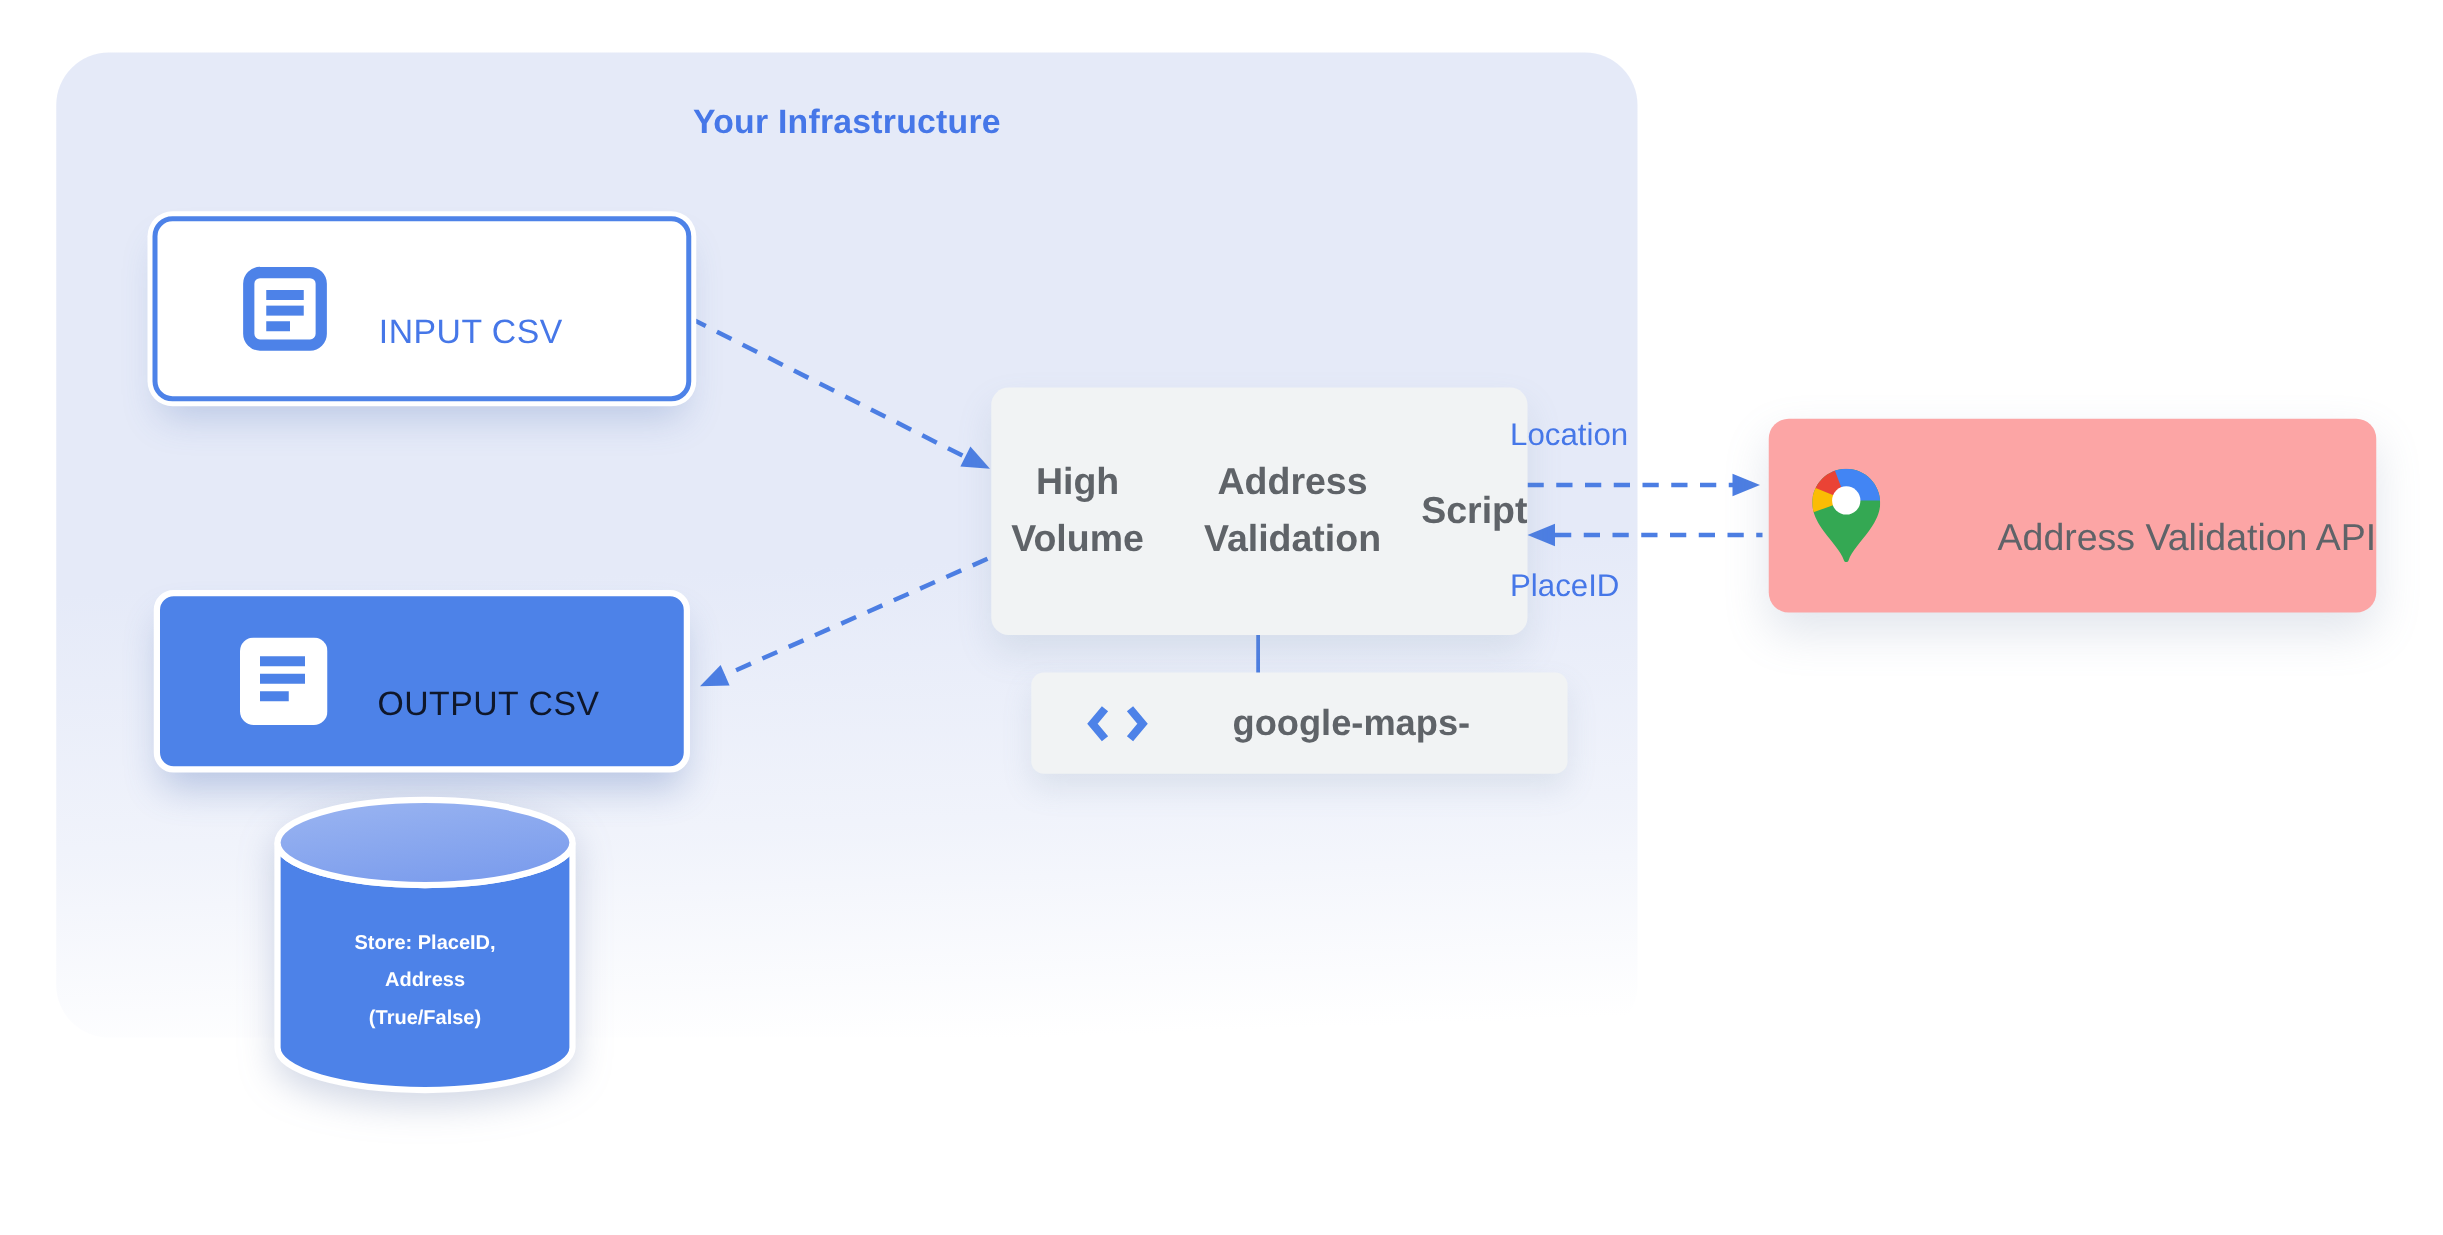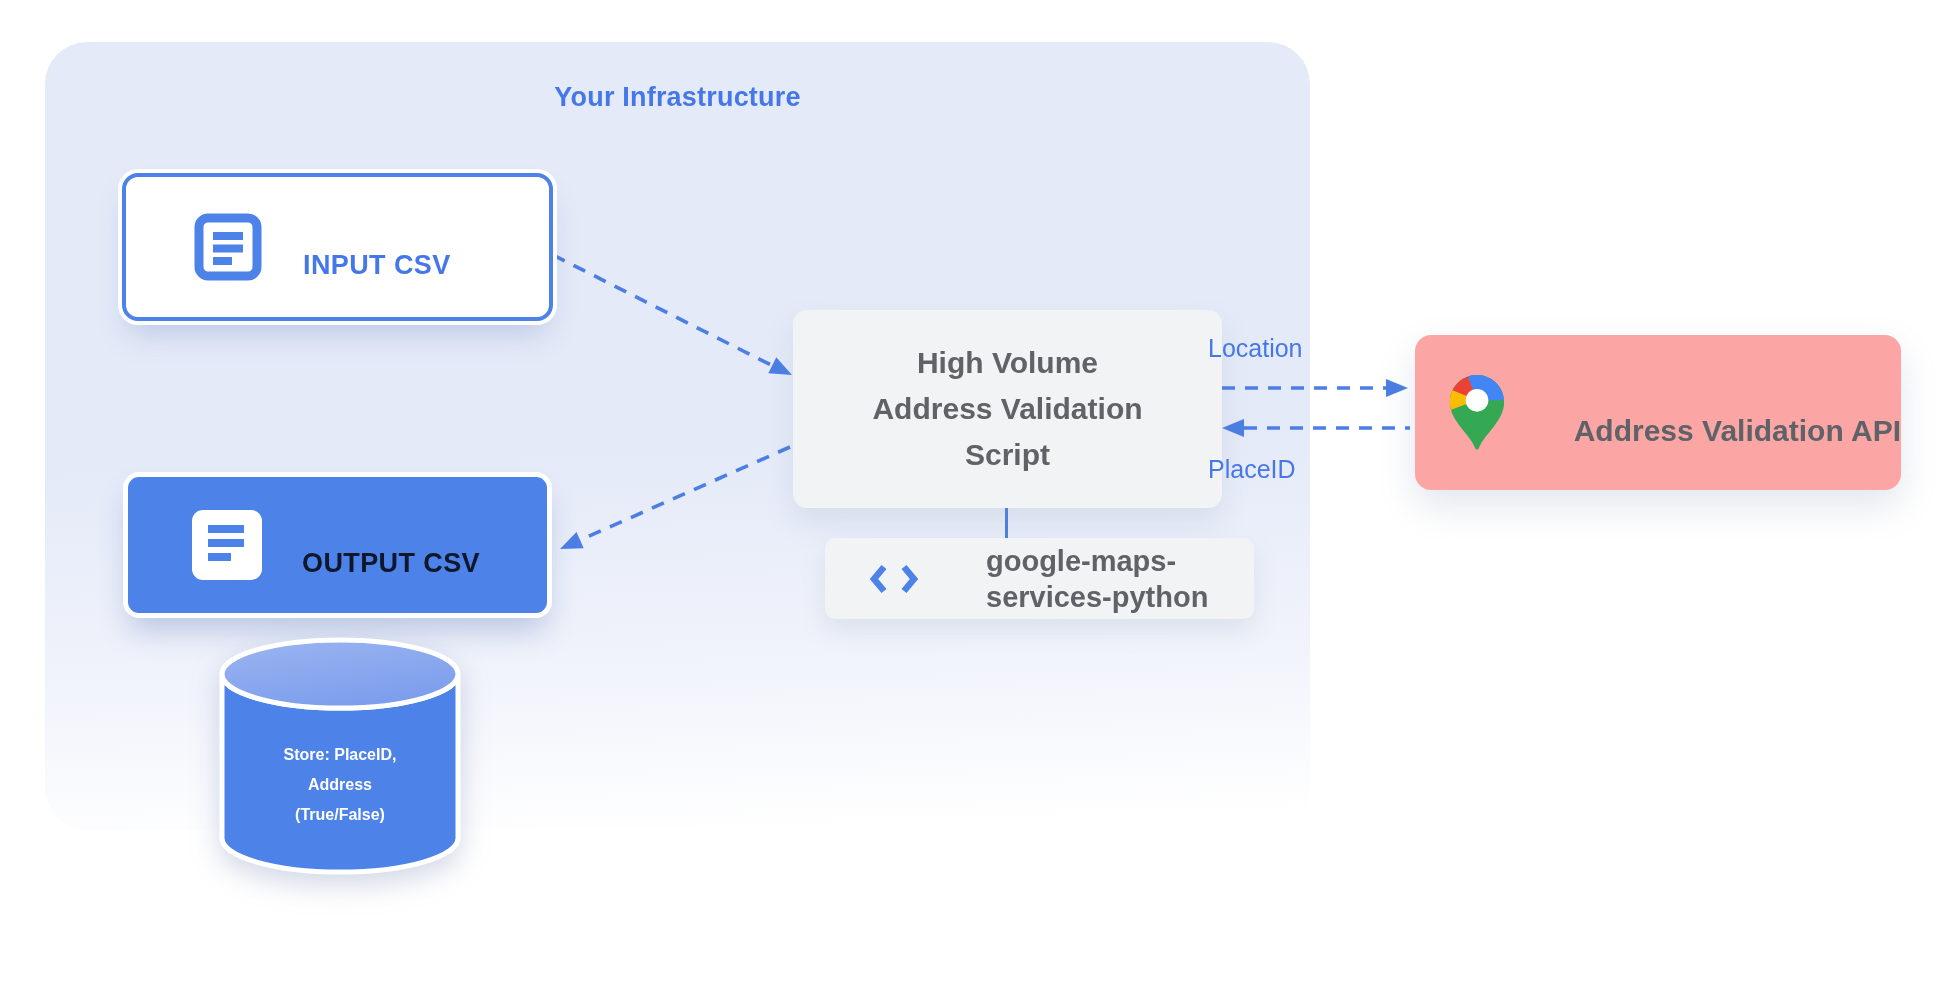--- a/index.html
+++ b/index.html
@@ -33,26 +33,26 @@
     padding-left:66px;
   }
   .input-box .label{margin-left:39px;color:var(--text-blue);}
   .output-box{
     left:123px;top:472px;width:429px;height:146px;
     background:var(--brand-blue);border:5px solid #ffffff;border-radius:16px;
     box-shadow:0 18px 30px -6px rgba(77,110,180,.33);
     padding-left:64px;
   }
   .output-box .label{margin-left:40px;color:#0f172a;}
-  .label{font-size:27px;font-weight:700;letter-spacing:.4px;white-space:nowrap;margin-top:36px;}
+  .label{font-size:27px;font-weight:400;letter-spacing:.4px;white-space:nowrap;margin-top:36px;}
   .script-box{
     left:793px;top:310px;width:429px;height:198px;
     background:var(--gray-box);border-radius:14px;
     box-shadow:0 14px 28px rgba(120,140,170,.16);
-    flex-direction:column;justify-content:center;
+    flex-direction:row;justify-content:center;
     text-align:center;color:var(--gray-text);
     font-size:30px;font-weight:700;line-height:46px;
   }
   .lib-box{
     left:825px;top:538px;width:429px;height:81px;
     background:var(--gray-box);border-radius:10px;
     box-shadow:0 12px 24px rgba(120,140,170,.16);
     padding-left:44px;
     gap:30px;
   }
@@ -152,21 +152,20 @@
     <div>Script</div>
   </div>
 
   <div class="node lib-box">
     <svg class="icon-svg" width="50" height="30" viewBox="0 0 50 30">
       <path d="M15 3 L5 15 L15 27" fill="none" stroke="var(--brand-blue)" stroke-width="6.5" stroke-linejoin="miter"></path>
       <path d="M35 3 L45 15 L35 27" fill="none" stroke="var(--brand-blue)" stroke-width="6.5" stroke-linejoin="miter"></path>
     </svg>
     <div class="lib-text">
       <div>google-maps-</div>
-      <div>services-python</div>
     </div>
   </div>
 
   <div class="node api-box">
     <svg class="icon-svg" width="58" height="80" viewBox="0 0 64 88">
       <defs>
         <clipPath id="pinClip">
           <path d="M32 2 C15.4 2 2 15.6 2 32.2 C2 41 6.4 49.4 12 57 C19 66.5 27 74.5 30 83 C30.6 84.8 33.4 84.8 34 83 C37 74.5 45 66.5 52 57 C57.6 49.4 62 41 62 32.2 C62 15.6 48.6 2 32 2 Z"></path>
         </clipPath>
       </defs>

